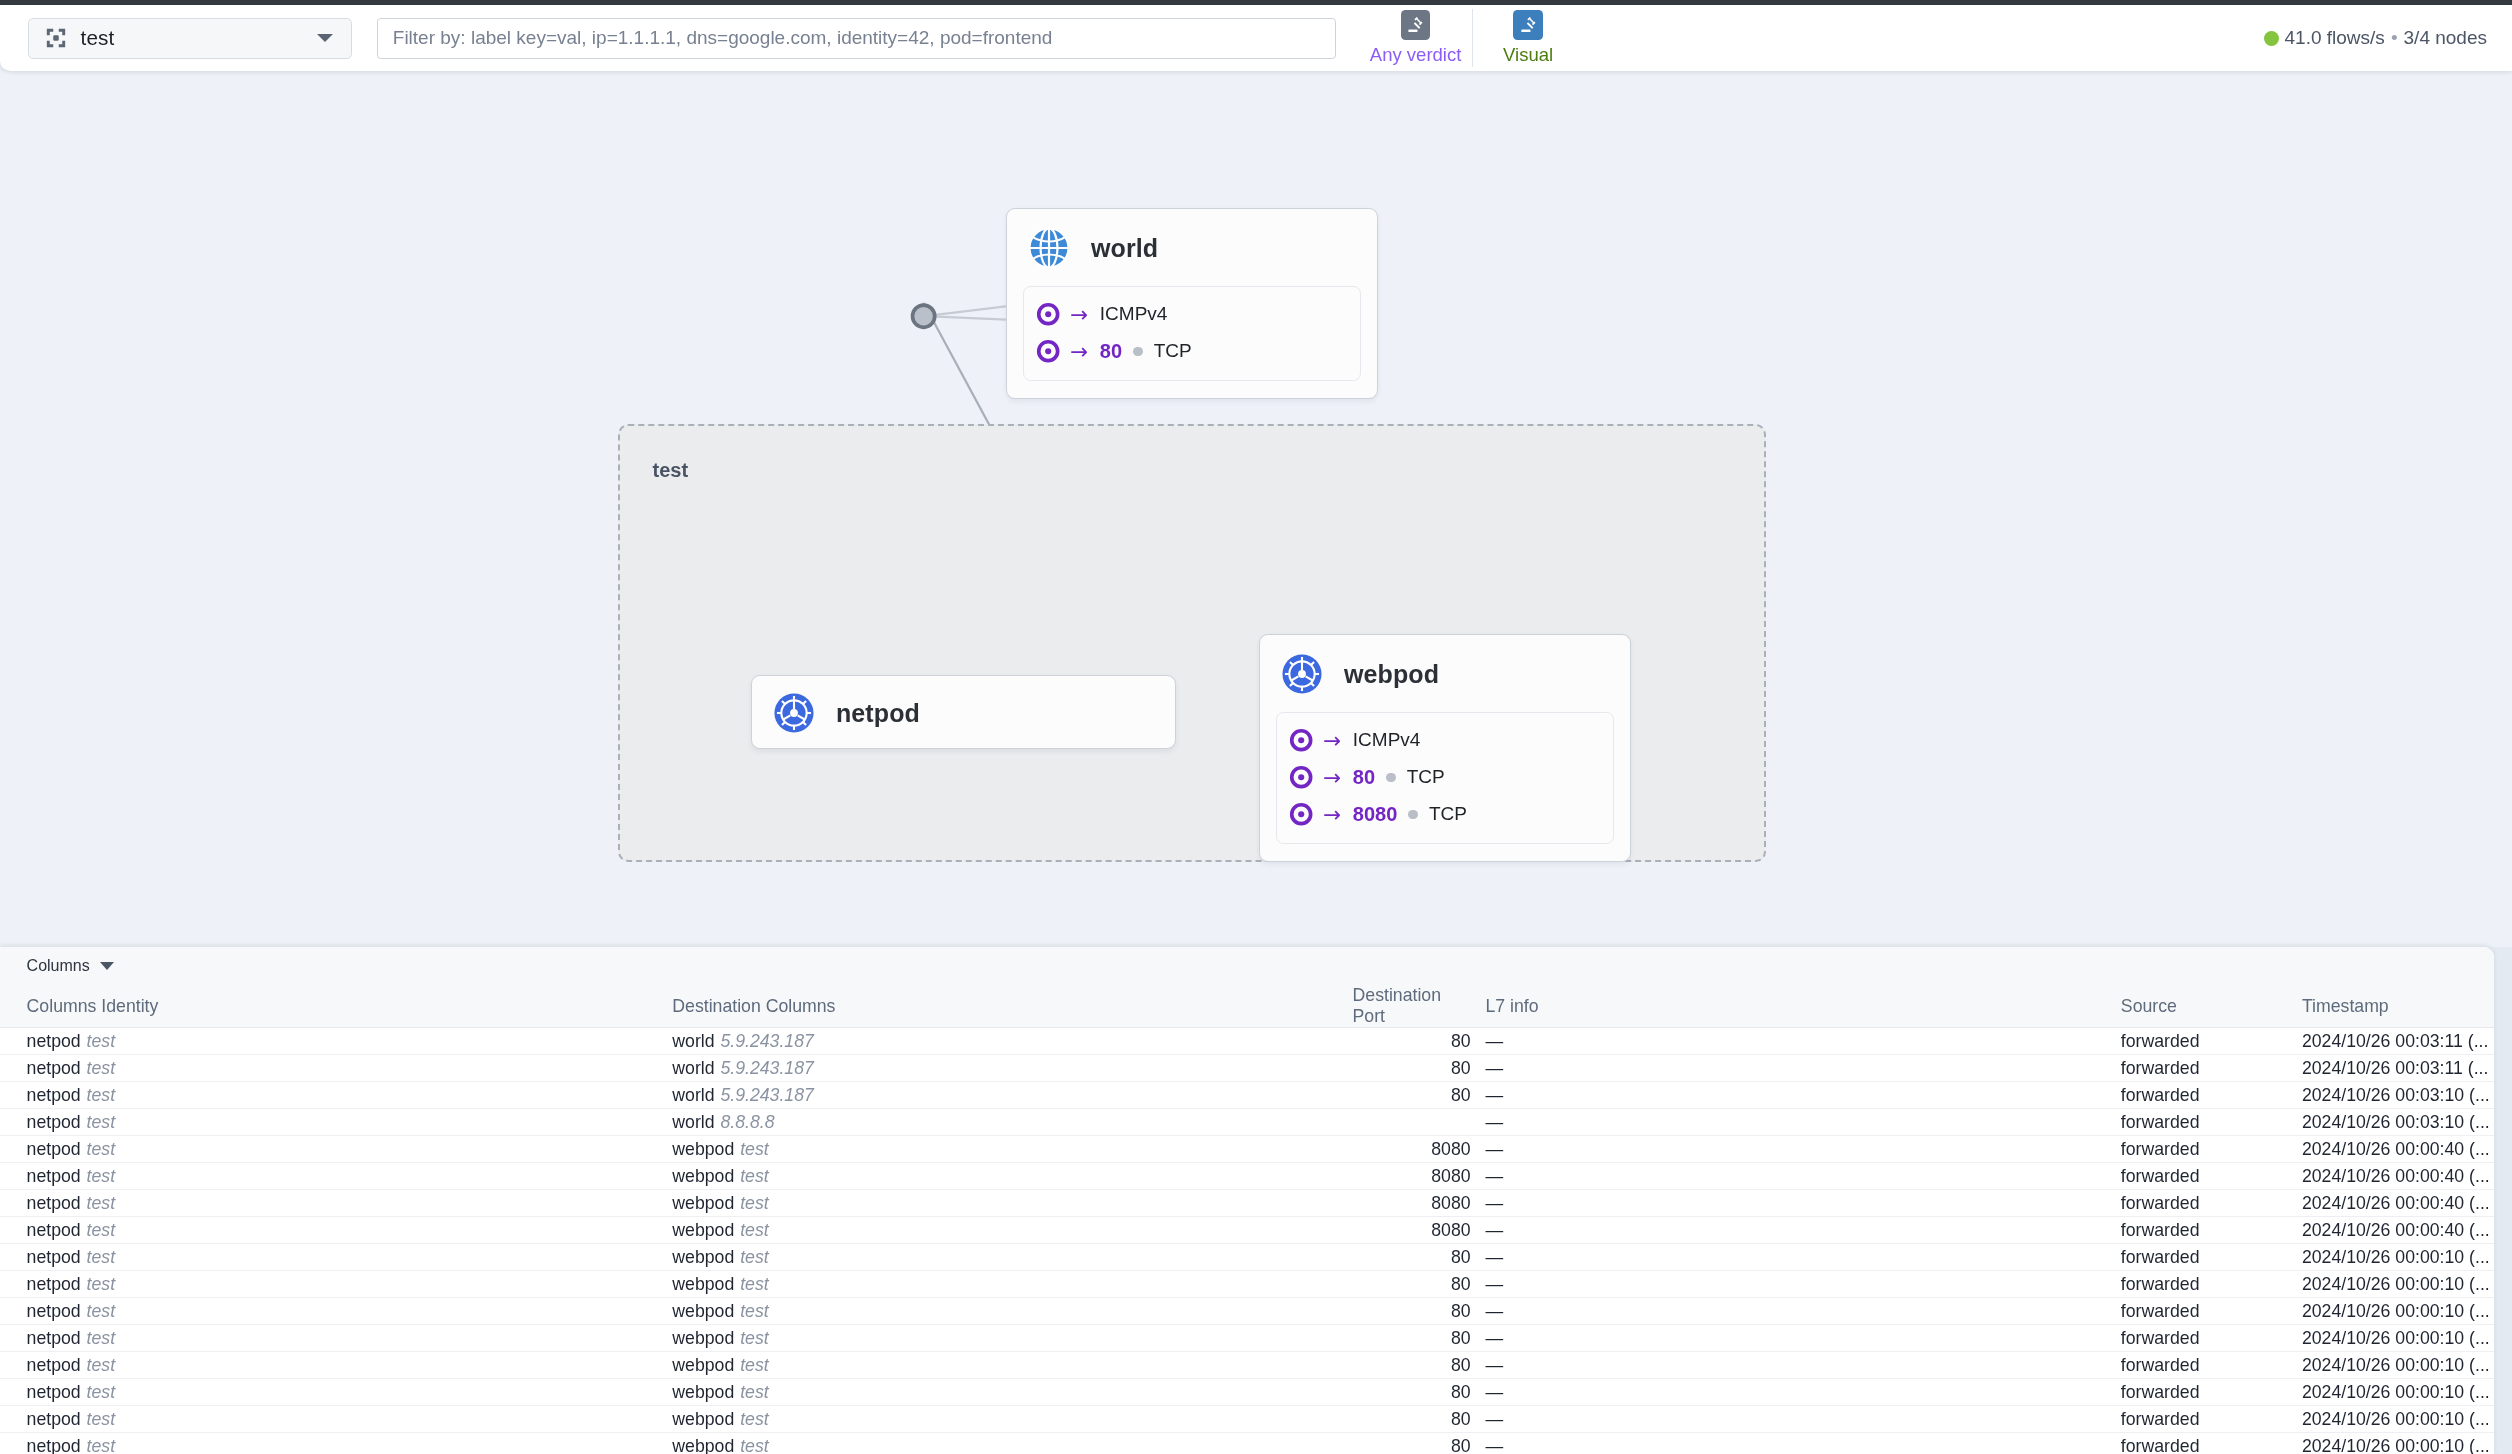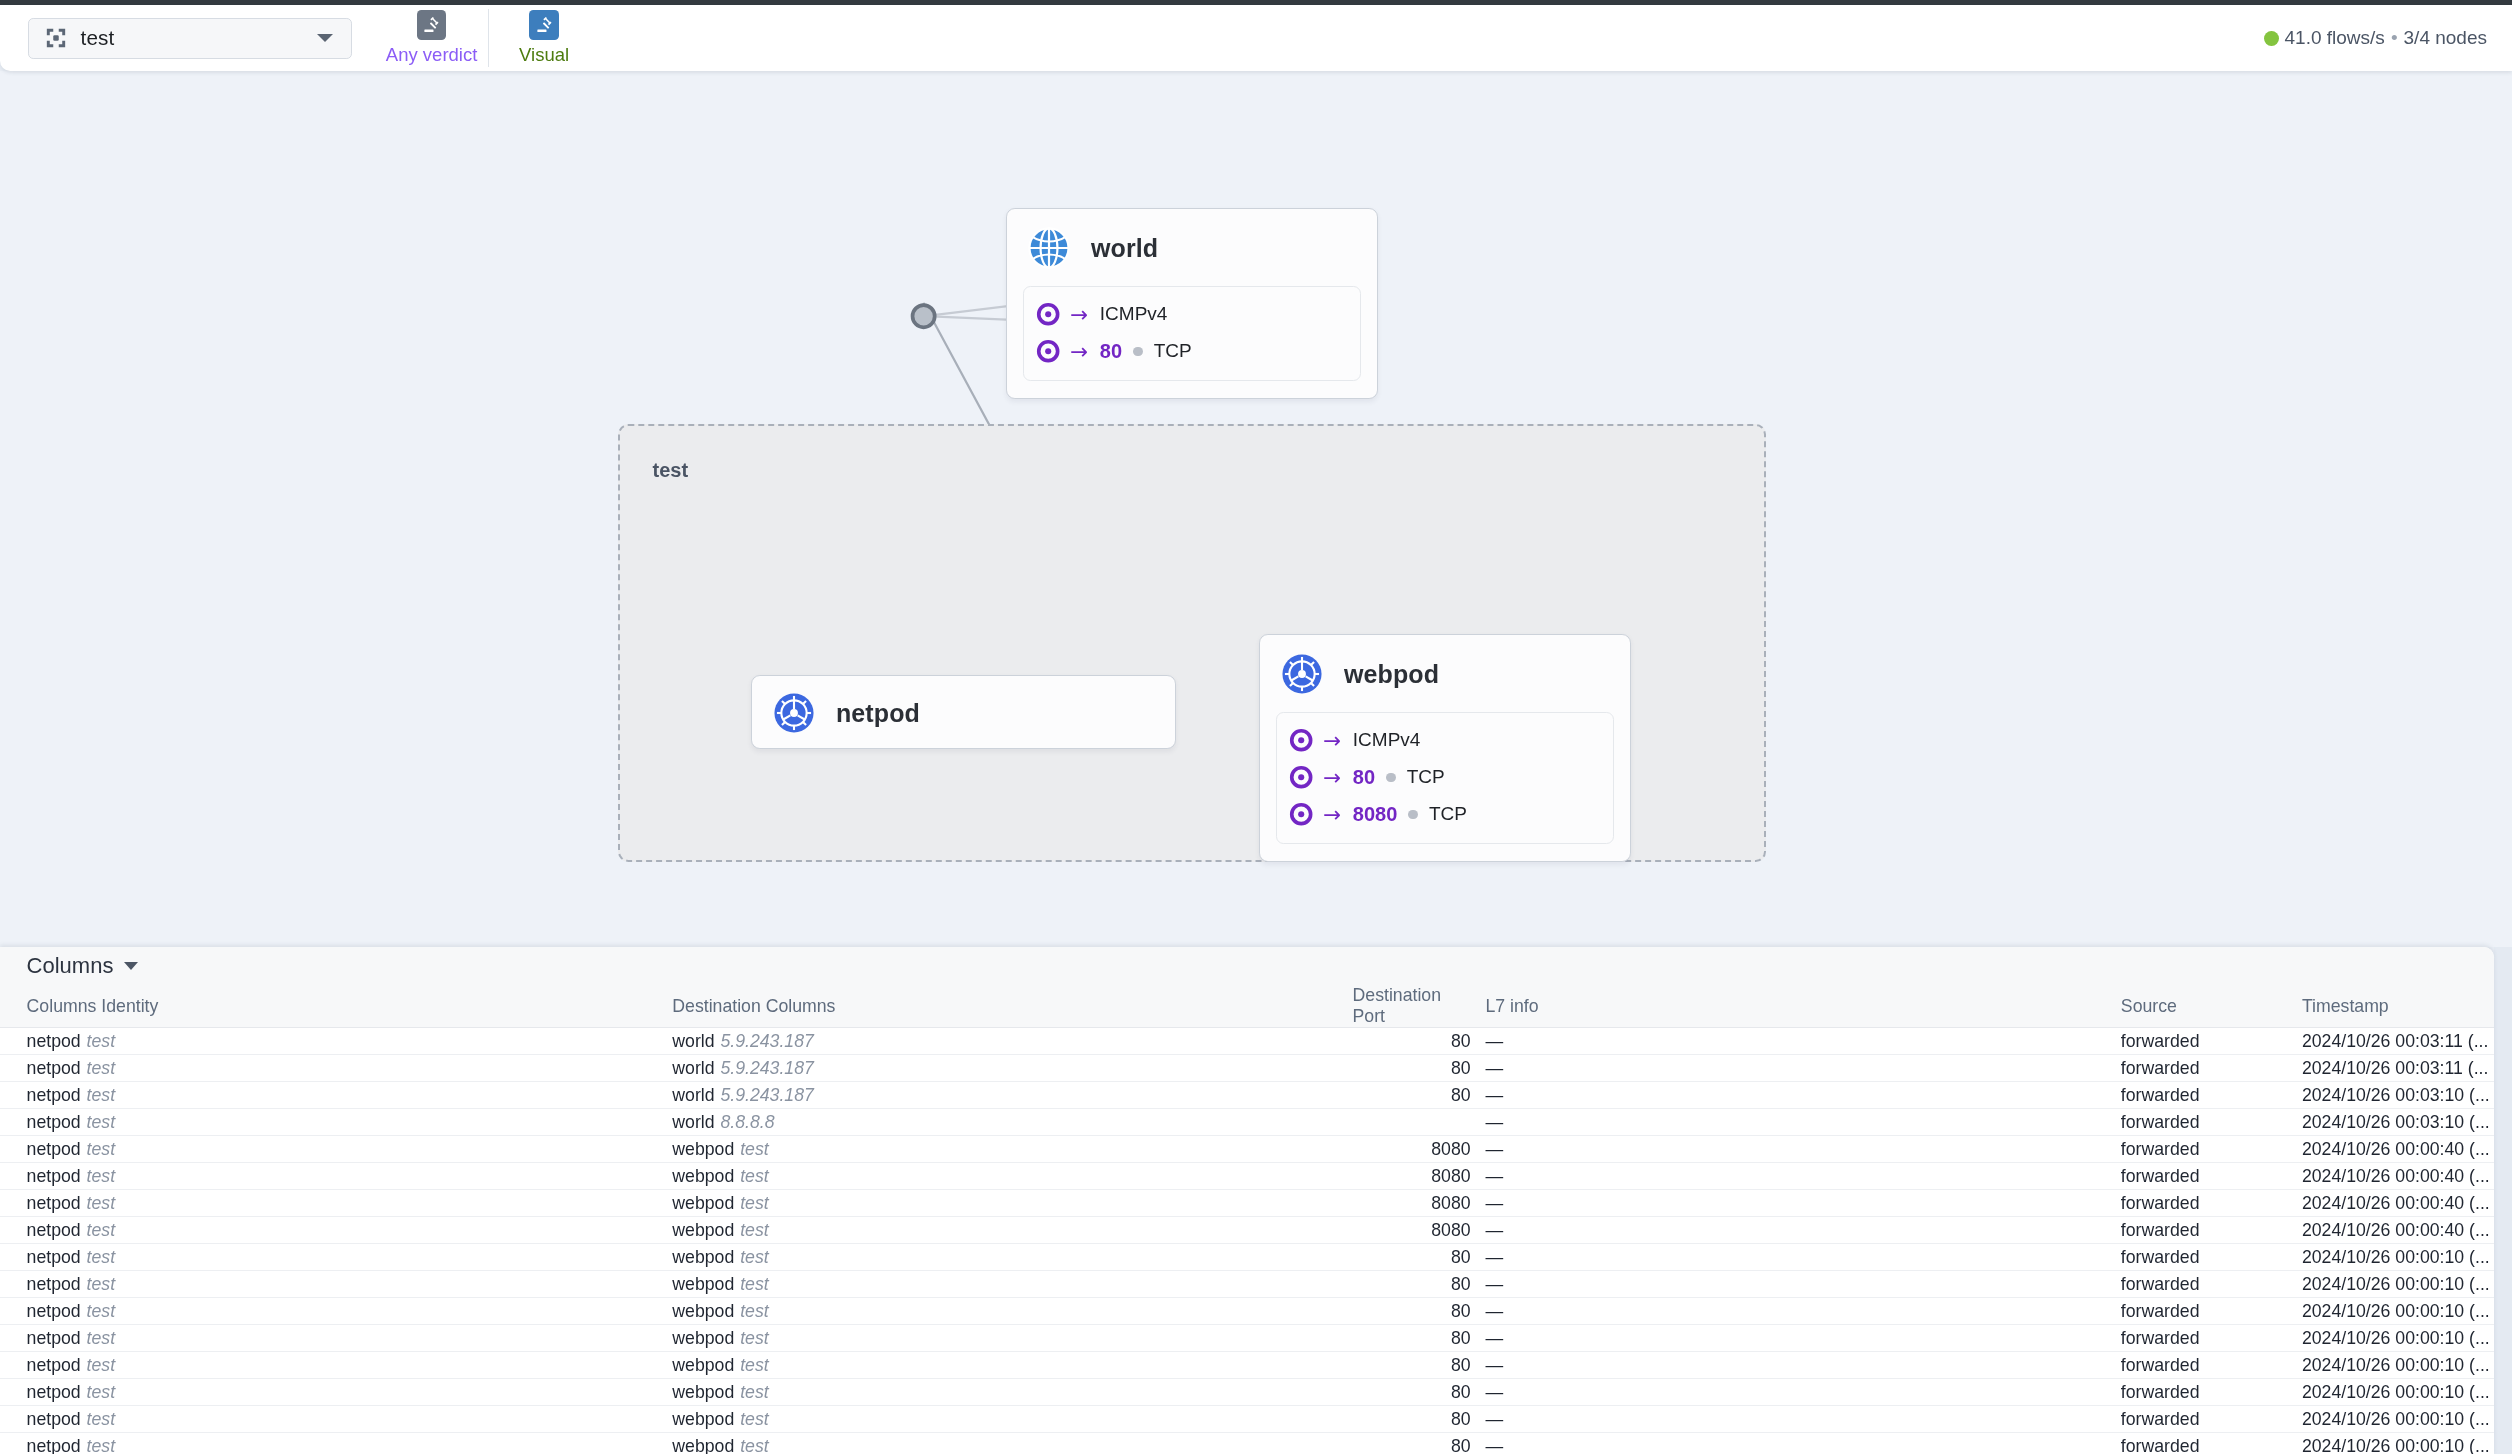--- a/index.html
+++ b/index.html
@@ -183,21 +183,21 @@
     overflow: hidden;
   }
   .columns-bar {
     height: 38px; background: #f7f8f9;
     display: flex; align-items: center;
     padding-left: 26.6px;
   }
   .columns-btn {
     display: flex; align-items: center; gap: 10.3px; cursor: pointer;
   }
-  .columns-btn .lbl { font-size: 22px; color: #2d3440; }
+  .columns-btn .lbl { font-size: 16px; color: #2d3440; }
   .columns-btn .chev {
     width: 0; height: 0;
     border-left: 7.4px solid transparent;
     border-right: 7.4px solid transparent;
     border-top: 8.1px solid #4c5665;
   }
 
   table.flowtbl {
     width: 2494px; border-collapse: collapse;
     table-layout: fixed;
@@ -250,20 +250,23 @@
             <path d="M2 22h7v-3.2H5.2V15H2z"></path>
             <path d="M22 22h-7v-3.2h3.8V15H22z"></path>
             <rect x="9" y="9" width="6" height="6" rx="1.4"></rect>
           </g>
         </svg>
       </span>
       <span class="ns-label">test</span>
       <span class="ns-caret"></span>
     </div>
 
+    <div class="filter-wrap">
+      <input class="filter-input" type="text" placeholder="Filter by: label key=val, ip=1.1.1.1, dns=google.com, identity=42, pod=frontend" style="">
+    </div>
 
     <div class="hdr-btns">
       <div class="hdr-btn">
         <span class="gavel-box grey">
           <svg width="19" height="19" viewBox="0 0 24 24">
             <g fill="#ffffff">
               <path d="M13.6 2.4l-3.1 3.1 1.5 1.5 1.2-1.2 4.3 4.3-1.2 1.2 1.5 1.5 3.1-3.1-1.5-1.5-.5.5-4.3-4.3.5-.5z"></path>
               <rect x="9.3" y="12.1" width="9.4" height="2.4" rx=".6" transform="rotate(45 14 13.3)"></rect>
               <rect x="3" y="18.2" width="11.5" height="3.2" rx=".7"></rect>
             </g>

